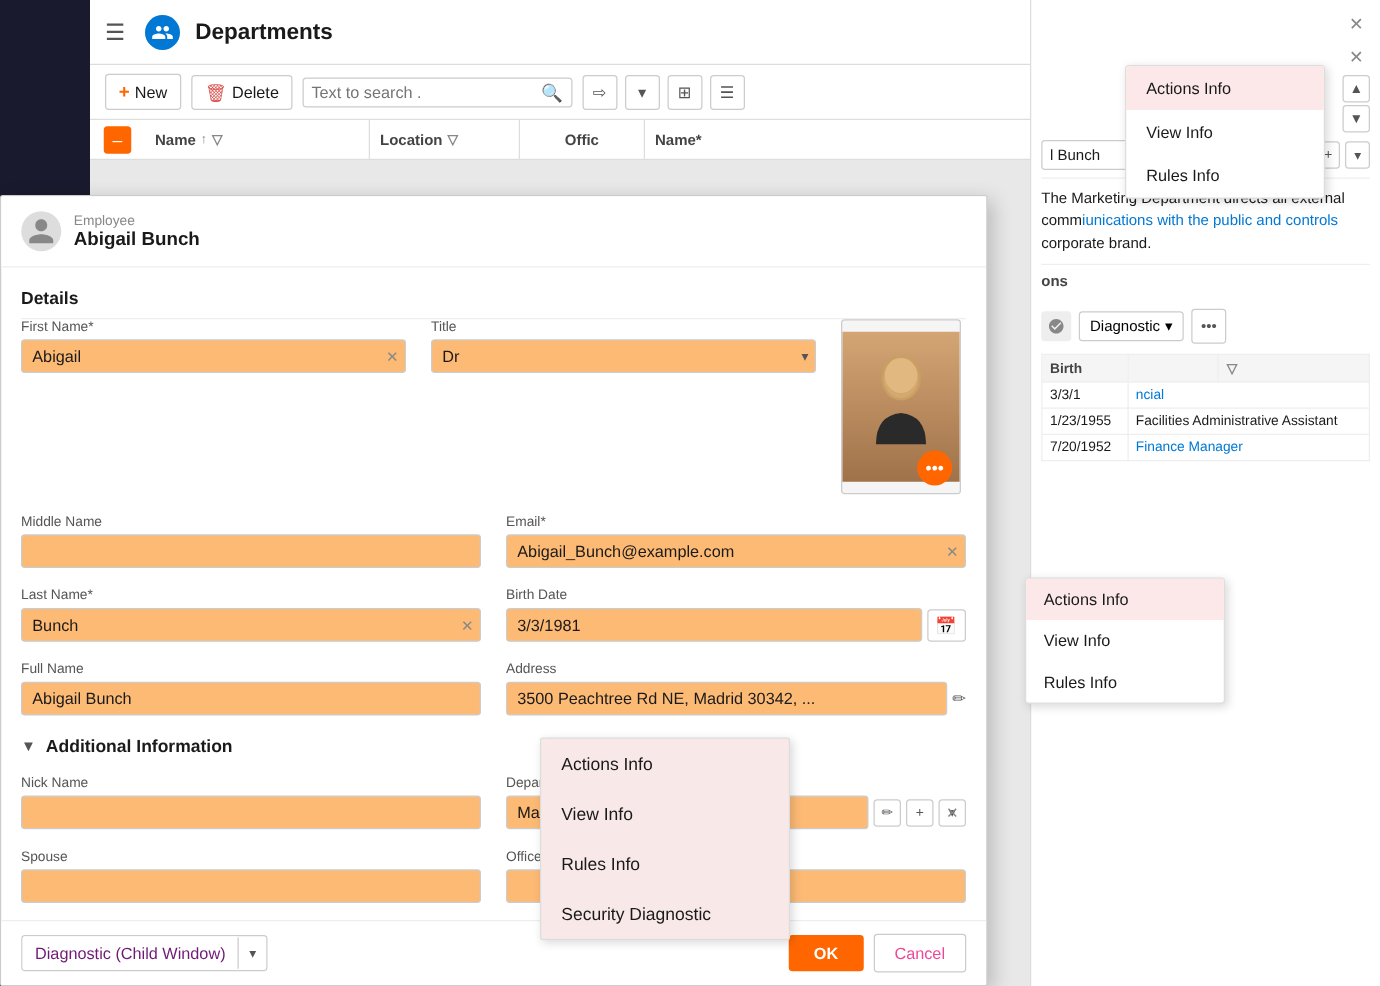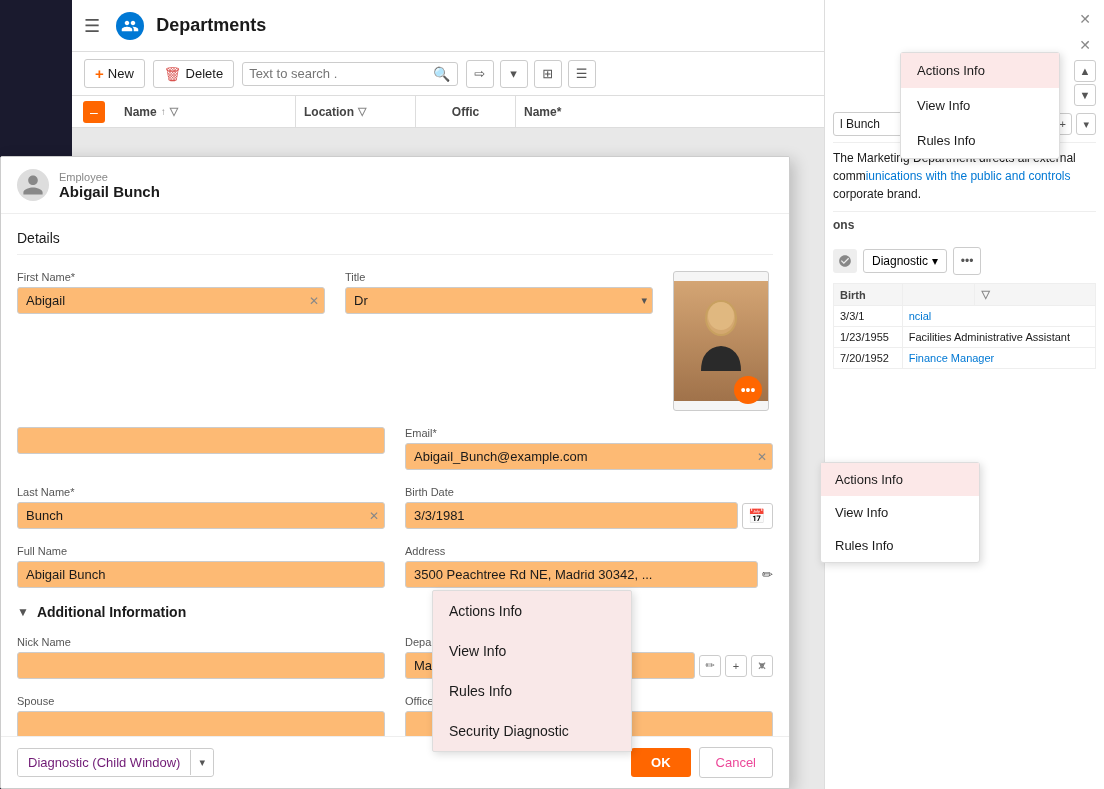--- a/index.html
+++ b/index.html
@@ -137,21 +137,21 @@
       background: #fff;
     }
     .modal-avatar { width: 32px; height: 32px; border-radius: 50%; background: #ddd; display: flex; align-items: center; justify-content: center; margin-right: 10px; }
     .modal-title-group { display: flex; flex-direction: column; }
     .modal-subtitle { font-size: 11px; color: #888; }
     .modal-title { font-size: 15px; font-weight: 600; color: #1a1a1a; }
 
     
     .modal-body { flex: 1; overflow-y: auto; padding: 16px; }
     .section-title {
-      font-size: 14px; font-weight: 400; color: #1a1a1a; margin-bottom: 16px;
+      font-size: 14px; font-weight: 700; color: #1a1a1a; 
       border-bottom: 1px solid #eee; padding-bottom: 8px;
     }
     .form-row { display: flex; gap: 20px; margin-bottom: 16px; }
     .form-group { display: flex; flex-direction: column; gap: 4px; flex: 1; }
     .form-group.photo-group { width: 100px; flex: 0 0 100px; }
     .form-label { font-size: 11px; color: #555; }
     .form-input {
       border: 1px solid #ccc; border-radius: 3px; padding: 5px 8px;
       font-size: 13px; color: #1a1a1a; background: #fdba74; width: 100%;
     }
@@ -426,20 +426,21 @@
               <ellipse cx="30" cy="20" rx="13" ry="14" fill="#e0b880"></ellipse>
             </svg>
           </div>
           <div class="photo-dots">•••</div>
         </div>
       </div>
     </div>
 
     <div class="form-row">
       <div class="form-group">
+        <label class="form-label">Middle Name</label>
         <div class="form-input-wrap">
           <input class="form-input" value="" style="">
         </div>
       </div>
       <div class="form-group">
         <label class="form-label">Email*</label>
         <div class="form-input-wrap">
           <input class="form-input" value="Abigail_Bunch@example.com" style="">
           <span class="input-clear">✕</span>
         </div>

